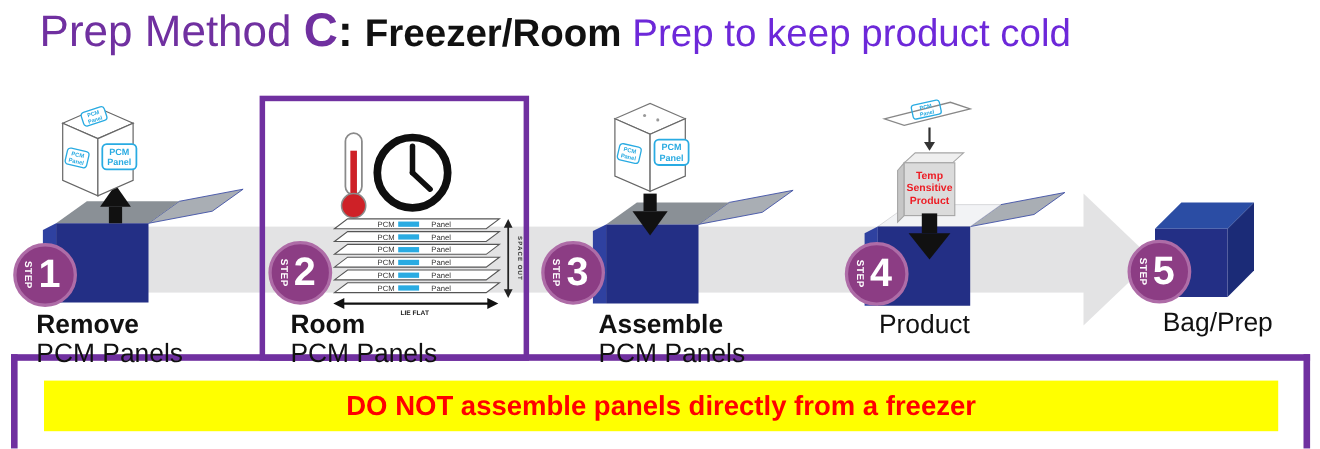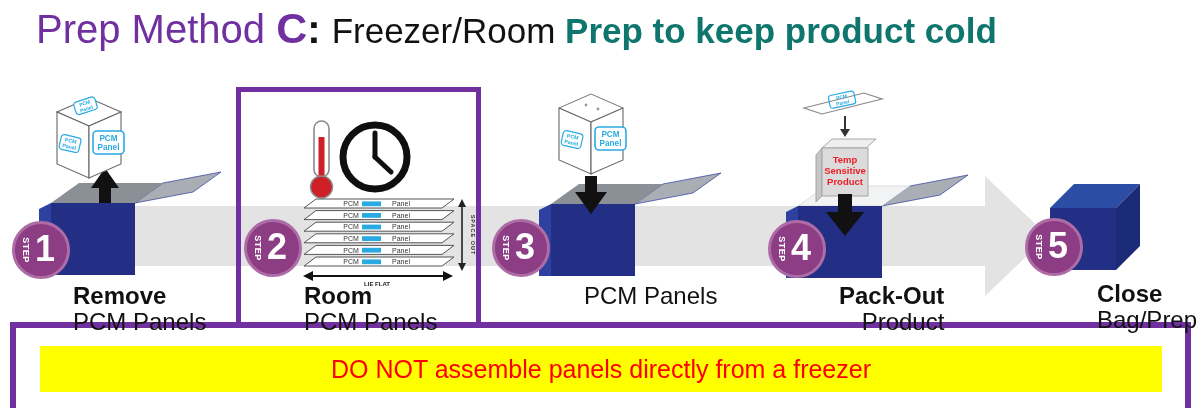--- a/index.html
+++ b/index.html
@@ -4,52 +4,52 @@
 <style>
   html,body{margin:0;padding:0;background:#fff;}
   #canvas{position:relative;width:1200px;height:408px;background:#fff;overflow:hidden;
           font-family:"Liberation Sans",sans-serif;}
 
   
   .title{position:absolute;left:36px;top:4px;white-space:nowrap;}
   .t-purple{color:var(--purple);font-size:40px;font-weight:500;margin-top:13px;}
   .t-letter{color:var(--purple);font-size:43px;font-weight:800;}
   .t-colon{color:#111;font-size:40px;font-weight:800;}
-  .t-bold{color:#111;font-size:35px;font-weight:400;}
-  .t-rest{color:#0f766e;font-size:35px;font-weight:700;}
+  .t-bold{color:#111;font-size:35px;font-weight:700;}
+  .t-rest{color:#6d28d9;font-size:35px;font-weight:400;}
 
   
   .flow-shaft{position:absolute;left:60px;top:206px;width:926px;height:60px;background:var(--arrowGray);z-index:1;}
   .flow-head{position:absolute;left:985px;top:176px;width:0;height:0;z-index:1;
              border-top:60px solid transparent;border-bottom:60px solid transparent;
              border-left:63px solid var(--arrowGray);}
 
   
   .step2-frame{position:absolute;left:236px;top:87px;width:245px;height:241px;box-sizing:border-box;
                border:5px solid var(--purple);z-index:2;}
   .bottom-bracket{position:absolute;left:10px;top:322px;width:1181px;height:86px;box-sizing:border-box;
                border-top:6px solid var(--purple);border-left:6px solid var(--purple);
                border-right:6px solid var(--purple);z-index:2;}
 
   
   .warning{position:absolute;left:40px;top:346px;width:1122px;height:46px;background:var(--warnBg);
            display:flex;align-items:center;justify-content:center;z-index:3;white-space:nowrap;}
-  .warn-bold{color:var(--warnRed);font-size:25px;font-weight:400;}
+  .warn-bold{color:var(--warnRed);font-size:25px;font-weight:700;}
   .warn-rest{color:var(--warnRed);font-size:25px;font-weight:400;}
 
   
   .badge{position:absolute;width:58px;height:58px;border-radius:50%;background:var(--badge);
          border:3px solid var(--badgeRing);box-sizing:border-box;z-index:5;}
   .badge-num{position:absolute;left:20px;top:4px;color:#fff;font-size:36px;font-weight:800;}
   .badge-word{position:absolute;left:6px;top:50%;transform:translateY(-50%);color:#fff;
               font-size:9px;font-weight:700;letter-spacing:.5px;
               writing-mode:vertical-rl;text-orientation:sideways;}
 
   
-  .step-label{position:absolute;z-index:4;color:#111;line-height:26px;white-space:nowrap;margin-left:40px;}
+  .step-label{position:absolute;z-index:4;color:#111;line-height:26px;white-space:nowrap;}
   .step-label .l1{font-size:24px;font-weight:800;}
   .step-label .l2{font-size:24px;font-weight:400;text-align:right;}
 
   .icon{position:absolute;z-index:3;}
   svg text{font-family:"Liberation Sans",sans-serif;}
   .cyan-txt{fill:var(--cyan);font-weight:700;}
   .lid{fill:var(--lidGray);stroke:#3c4da5;stroke-width:.8;}
   .interior{fill:var(--interiorGray);}
   .interior-white{fill:#f2f3f5;stroke:#c9c9cc;stroke-width:.6;}
   .face-front{fill:var(--blueFront);}
@@ -261,28 +261,27 @@
 
   <div class="step-label" style="left:33px;top:283px">
     <div class="l1">Remove</div>
     <div class="l2">PCM Panels</div>
   </div>
   <div class="step-label" style="left:264px;top:283px">
     <div class="l1">Room</div>
     <div class="l2">PCM Panels</div>
   </div>
   <div class="step-label" style="left:544px;top:283px">
+    <div class="l1">Assemble</div>
     <div class="l2">PCM Panels</div>
   </div>
   <div class="step-label" style="left:799px;top:283px">
-    <div class="l1">Pack-Out</div>
     <div class="l2">Product</div>
   </div>
   <div class="step-label" style="left:1057px;top:281px">
-    <div class="l1">Close</div>
     <div class="l2">Bag/Prep</div>
   </div>
 
   <div class="warning">
     <span class="warn-bold">DO NOT assemble panels directly from a freezer</span>
   </div>
 
 </div>
 
 </body></html>

